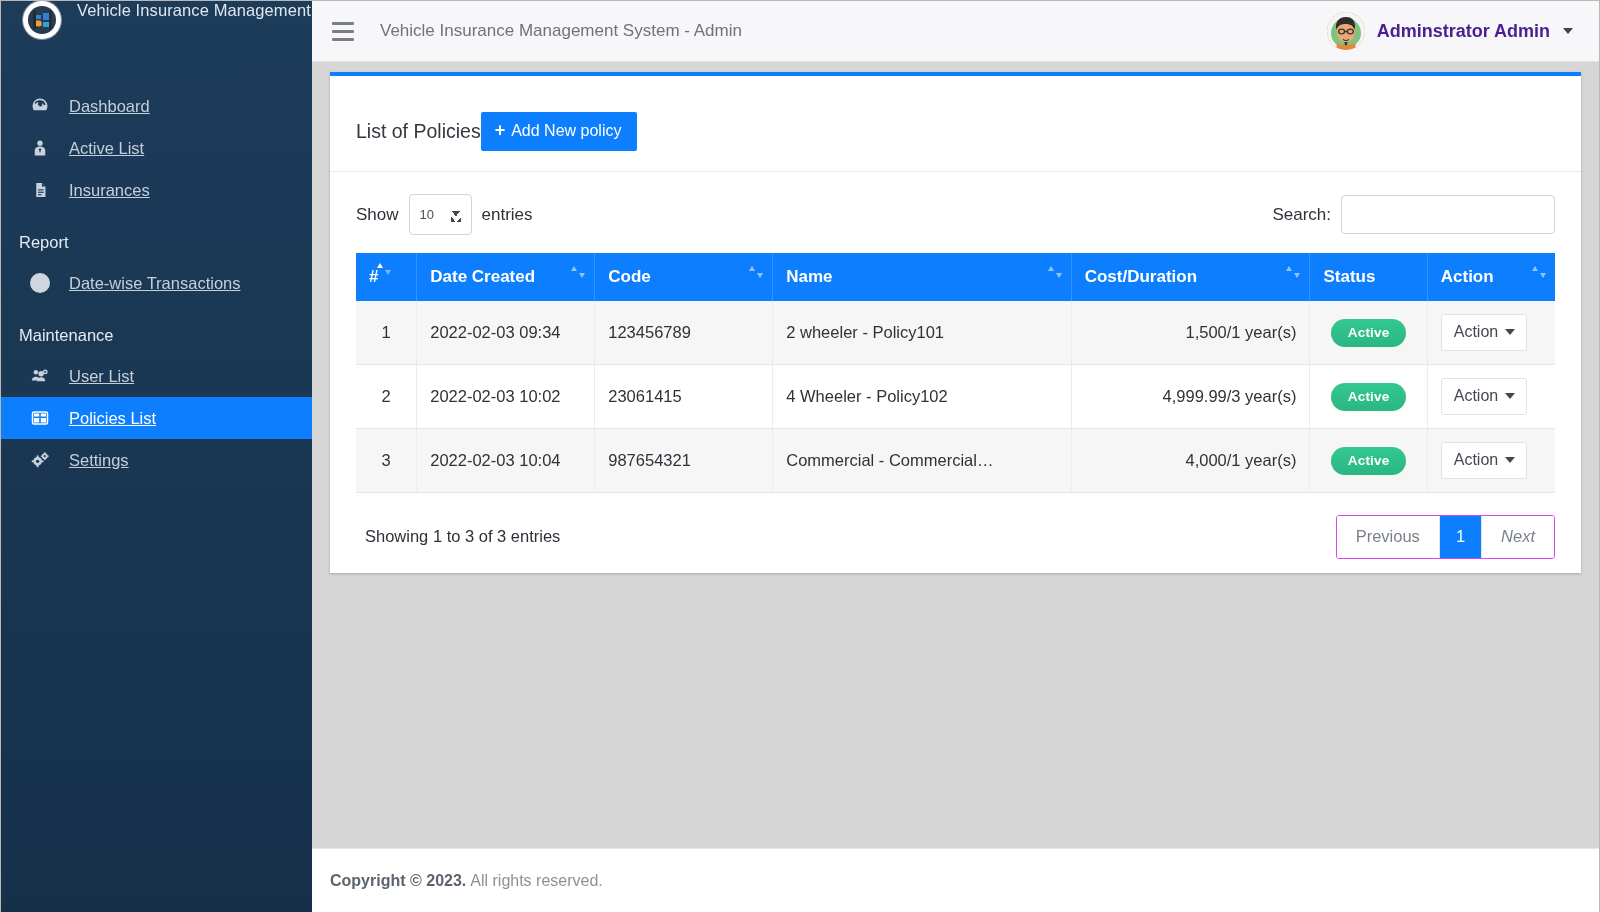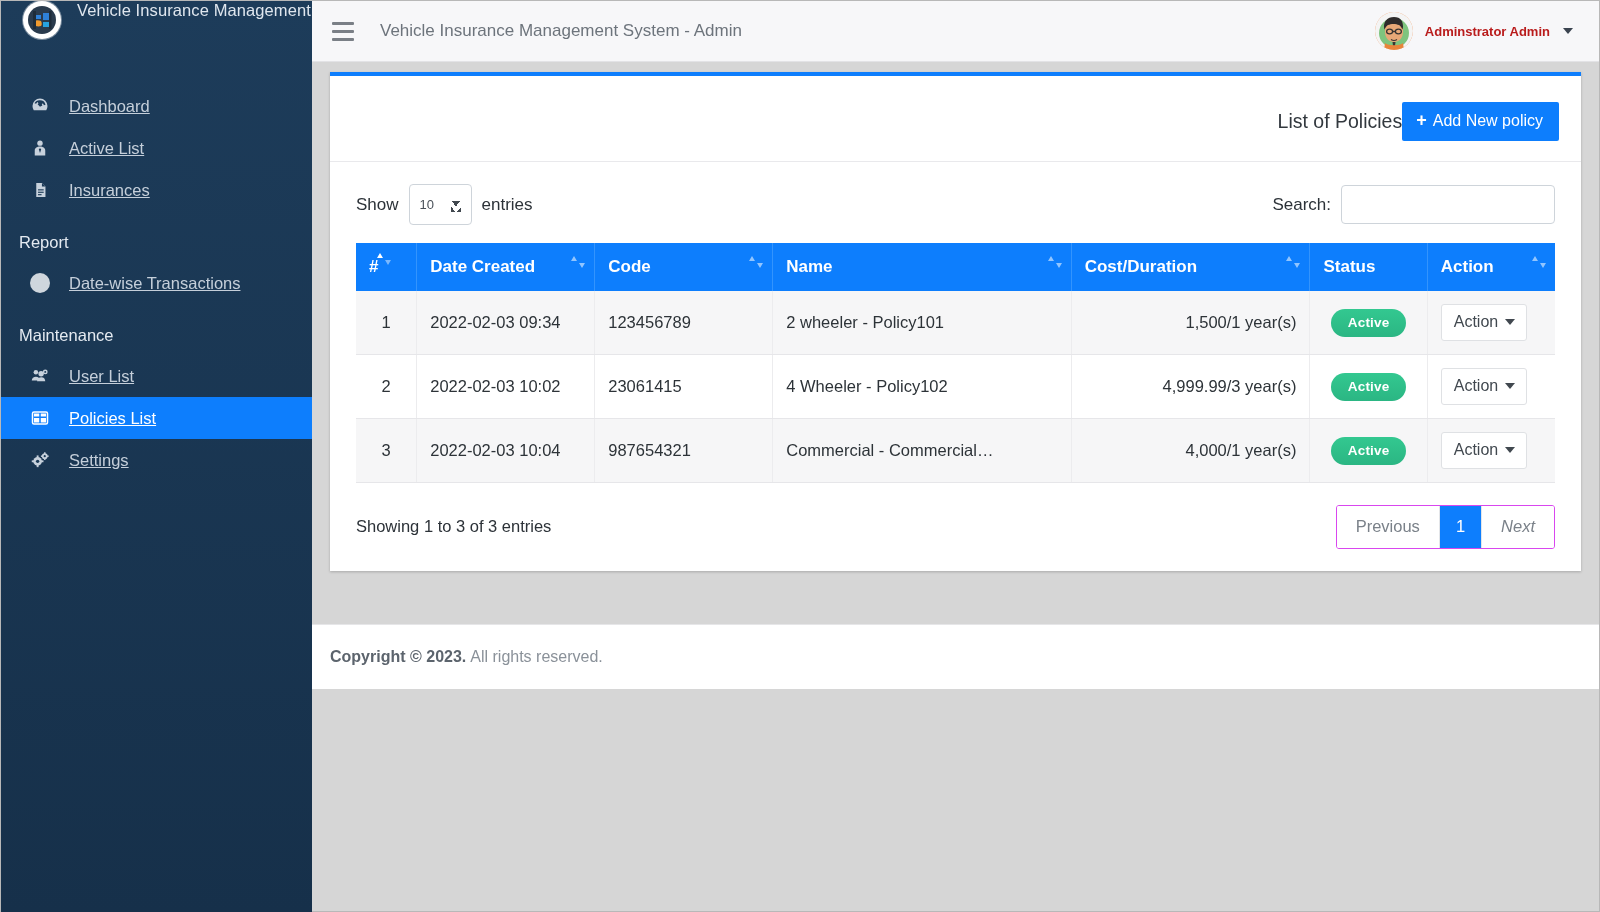--- a/index.html
+++ b/index.html
@@ -87,21 +87,21 @@
   }
   .dot-ico {
     width: 20px; height: 20px; border-radius: 50%;
     background: #cfd6dd;
     display: block;
   }
 
   
   .main {
     flex: 1;
-    height: 688px;
+    height: 912px;
     display: flex;
     flex-direction: column;
     background: #d6d6d6;
     position: relative;
     min-width: 0;
   }
 
   .topbar {
     height: 61px;
     min-height: 61px;
@@ -140,22 +140,22 @@
     padding-right: 4px;
   }
   .avatar {
     width: 38px; height: 38px;
     border-radius: 50%;
     overflow: hidden;
     flex: none;
     background: #f2b28a;
   }
   .user-name {
-    font-size: 13px;
-    color: #b91c1c;
+    font-size: 18px;
+    color: #4c1d95;
     font-weight: 700;
     white-space: nowrap;
   }
   .caret-down {
     width: 0; height: 0;
     border-left: 5px solid transparent;
     border-right: 5px solid transparent;
     border-top: 6px solid #3b4450;
     margin-left: 1px;
   }
@@ -168,22 +168,22 @@
 
   .card {
     background: #ffffff;
     border-top: 4px solid #0d7efd;
     box-shadow: 0 1px 3px rgba(0,0,0,.14), 0 1px 2px rgba(0,0,0,.08);
     width: 100%;
   }
   .card-header {
     display: flex;
     align-items: center;
-    justify-content: flex-end;
-    padding: 26px 22px 20px 26px;
+    justify-content: flex-start;
+    padding: 36px 22px 20px 26px;
     border-bottom: 1px solid #e9e9ec;
     min-height: 78px;
   }
   .card-title {
     font-size: 19.5px;
     color: #32383e;
     font-weight: 400;
   }
   .btn-primary {
     background: #0d7efd;
@@ -200,21 +200,21 @@
     white-space: nowrap;
   }
   .btn-primary .plus {
     font-size: 18px;
     font-weight: 700;
     line-height: 1;
     position: relative;
     top: -1px;
   }
 
-  .card-body { padding: 22px 26px 22px 26px; }
+  .card-body { padding: 22px 26px 14px 26px; }
 
   .dt-top {
     display: flex;
     align-items: center;
     justify-content: space-between;
     margin-bottom: 18px;
   }
   .dt-length {
     display: flex;
     align-items: center;
@@ -354,20 +354,21 @@
 
   .dt-bottom {
     display: flex;
     align-items: center;
     justify-content: space-between;
     padding-top: 22px;
   }
   .dt-info {
     font-size: 16.5px;
     color: #2c3238;
+    margin-left: 9px;
   }
   .pagination {
     display: flex;
     border: 1px solid #d946ef;
     border-radius: 3px;
     overflow: hidden;
   }
   .page-btn {
     font-family: inherit;
     font-size: 16.5px;

